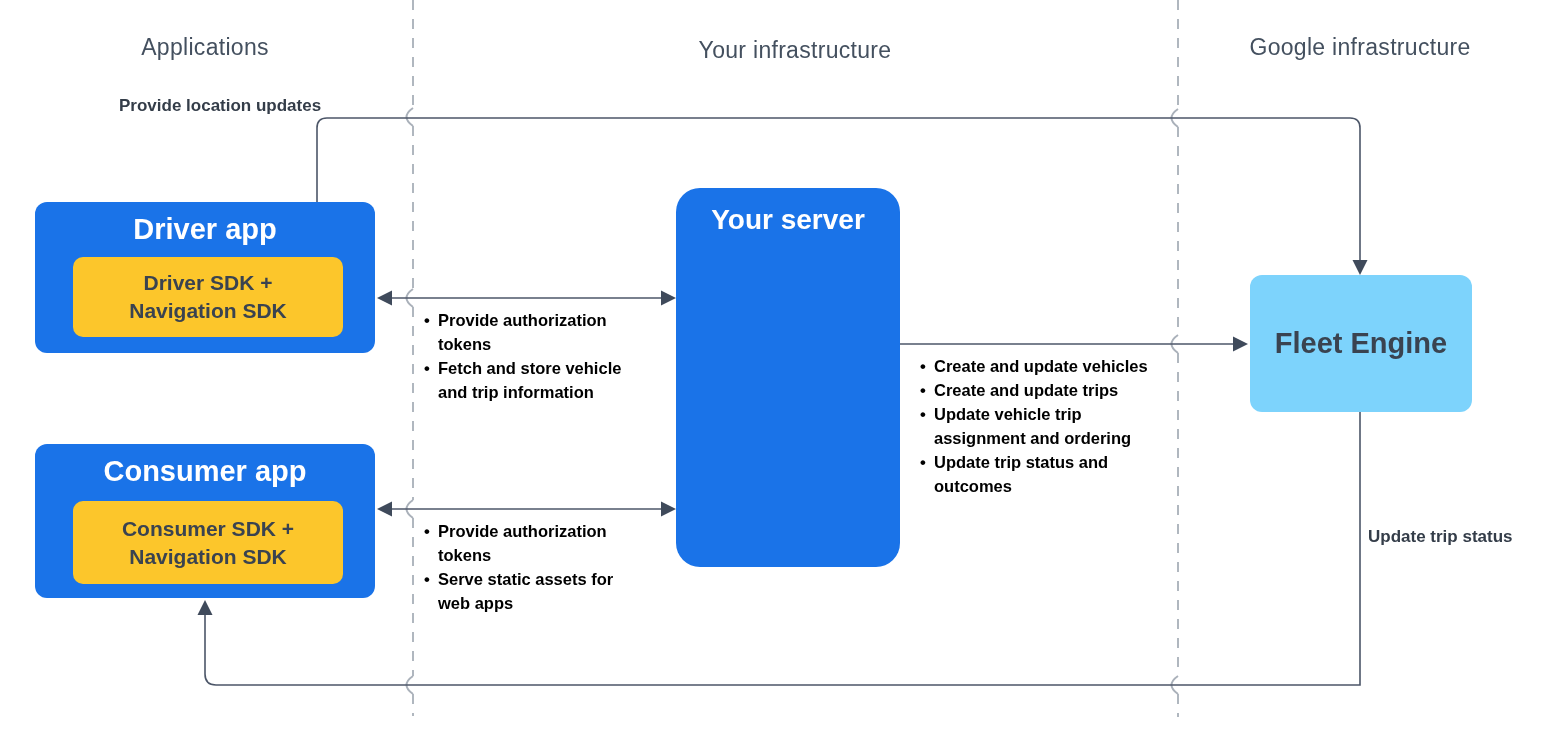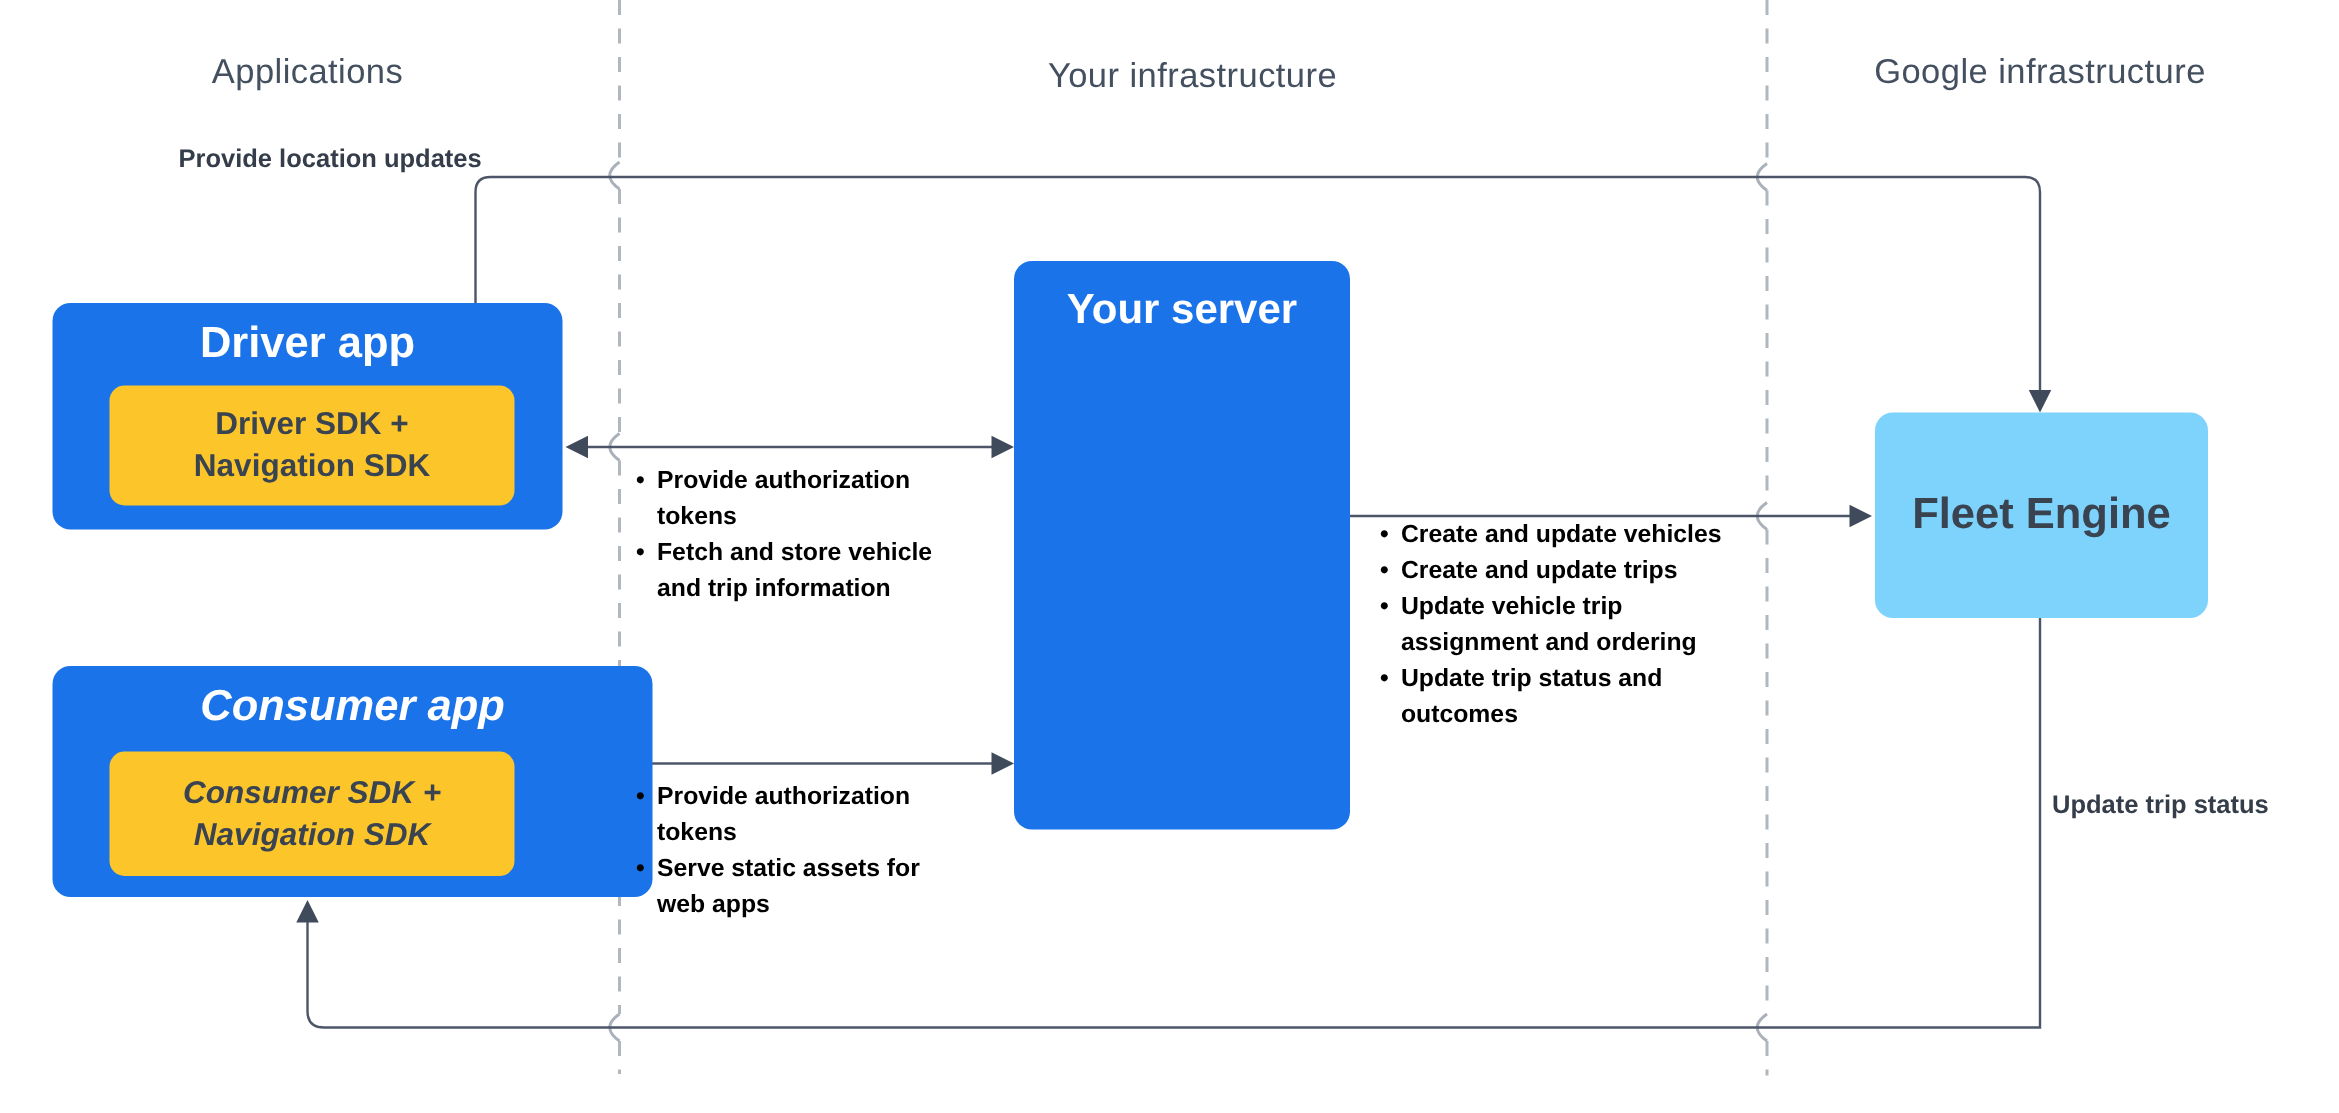--- a/index.html
+++ b/index.html
@@ -47,22 +47,22 @@
     text-align:center;
     font-size:21px;
     font-weight:bold;
     color:#3a4350;
     line-height:28px;
     padding:0 18px;
     box-sizing:border-box;
   }
   .server-box{
     position:absolute;
-    left:676px;top:174px;width:224px;height:379px;
-    background:#1a73e8;border-radius:12px;
+    left:676px;top:188px;width:224px;height:379px;
+    background:#1a73e8;border-radius:24px;
   }
   .server-title{
     margin-top:16px;
     text-align:center;color:#ffffff;
     font-size:28px;font-weight:bold;
   }
   .fleet-box{
     position:absolute;
     left:1250px;top:275px;width:222px;height:137px;
     background:#7dd3fc;border-radius:12px;
@@ -143,21 +143,21 @@
   <div class="col-header" style="left:1185px;top:34px;width:350px;">Google infrastructure</div>
 
   <div class="flow-label" style="left:119px;top:96px;">Provide location updates</div>
   <div class="flow-label" style="left:1368px;top:527px;">Update trip status</div>
 
   <div class="app-box" style="left:35px;top:202px;width:340px;height:151px;">
     <div class="app-title">Driver app</div>
     <div class="sdk-box" style="top:55px;height:80px;">Driver SDK + Navigation SDK</div>
   </div>
 
-  <div class="app-box" style="left:35px;top:444px;width:400px;height:154px;font-style:italic;">
+  <div class="app-box" style="left:35px;top:444px;width:340px;height:154px;">
     <div class="app-title">Consumer app</div>
     <div class="sdk-box" style="top:57px;height:83px;">Consumer SDK + Navigation SDK</div>
   </div>
 
   <div class="server-box">
     <div class="server-title">Your server</div>
   </div>
 
   <div class="fleet-box">
     <span>Fleet Engine</span>
@@ -166,20 +166,20 @@
   <ul class="notes" style="left:422px;top:308px;width:205px;">
     <li>Provide authorization tokens</li>
     <li>Fetch and store vehicle and trip information</li>
   </ul>
 
   <ul class="notes" style="left:422px;top:519px;width:205px;">
     <li>Provide authorization tokens</li>
     <li>Serve static assets for web apps</li>
   </ul>
 
-  <ul class="notes" style="left:918px;top:344px;width:252px;">
+  <ul class="notes" style="left:918px;top:354px;width:252px;">
     <li>Create and update vehicles</li>
     <li>Create and update trips</li>
     <li>Update vehicle trip assignment and ordering</li>
     <li>Update trip status and outcomes</li>
   </ul>
 
 </div>
 
 </body></html>

